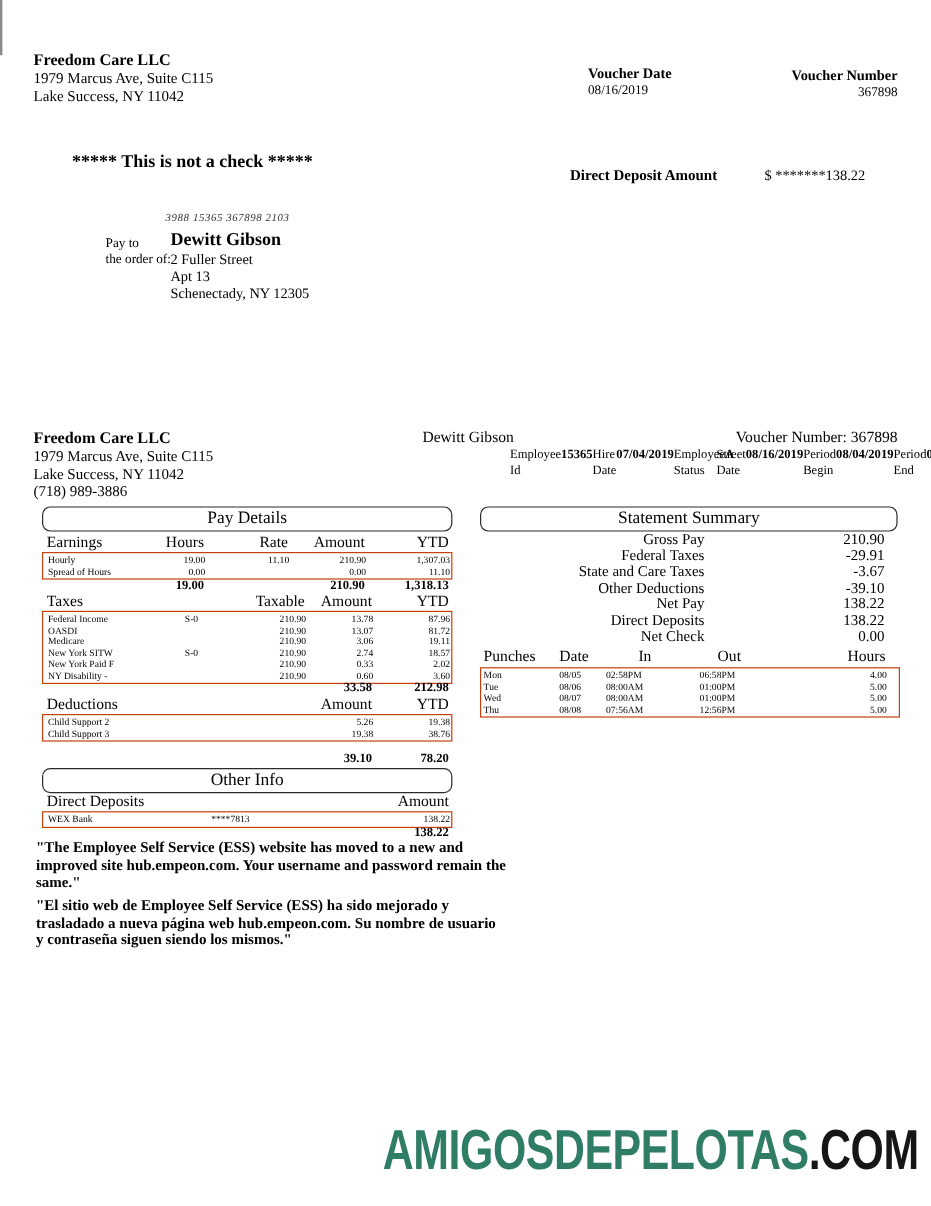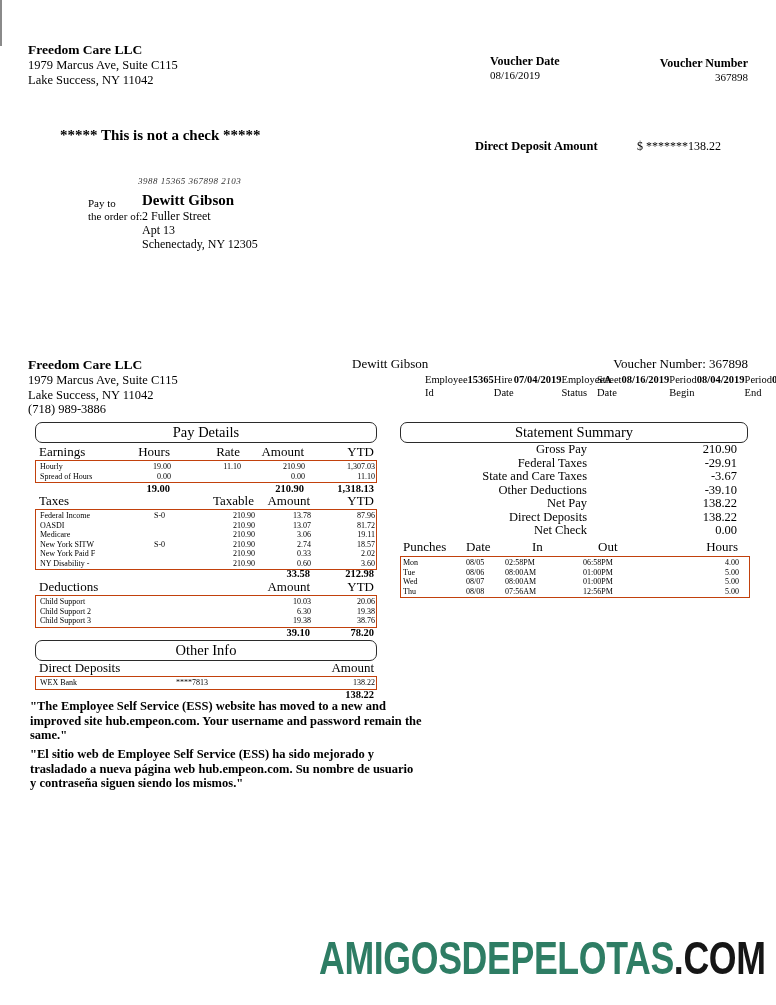--- a/index.html
+++ b/index.html
@@ -239,27 +239,22 @@
   <span class="num">212.98</span>
 </div>
 
 <div class="abs thdr g-ded" style="left:35px; top:580px; width:342px;">
   <span class="nm">Deductions</span>
   <span class="num">Amount</span>
   <span class="num">YTD</span>
 </div>
 <div class="abs data-box" style="left:35px; top:595px; width:340px;">
   <div class="trow g-ded">
-    <span class="nm">Child Support</span>
-    <span class="num">10.03</span>
-    <span class="num">20.06</span>
-  </div>
-  <div class="trow g-ded">
     <span class="nm">Child Support 2</span>
-    <span class="num">6.30</span>
+    <span class="num">5.26</span>
     <span class="num">19.38</span>
   </div>
   <div class="trow g-ded">
     <span class="nm">Child Support 3</span>
     <span class="num">19.38</span>
     <span class="num">38.76</span>
   </div>
 </div>
 <div class="abs ttot g-ded" style="left:35px; top:627px; width:342px;">
   <span></span>

